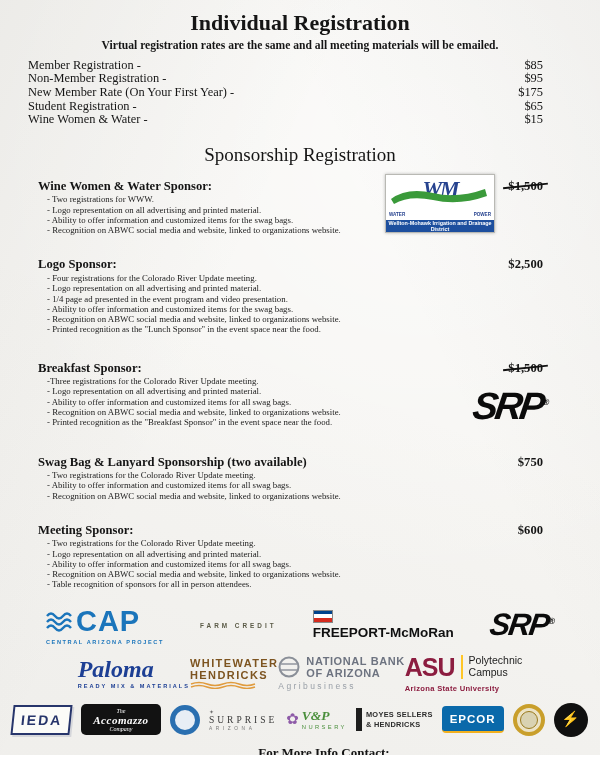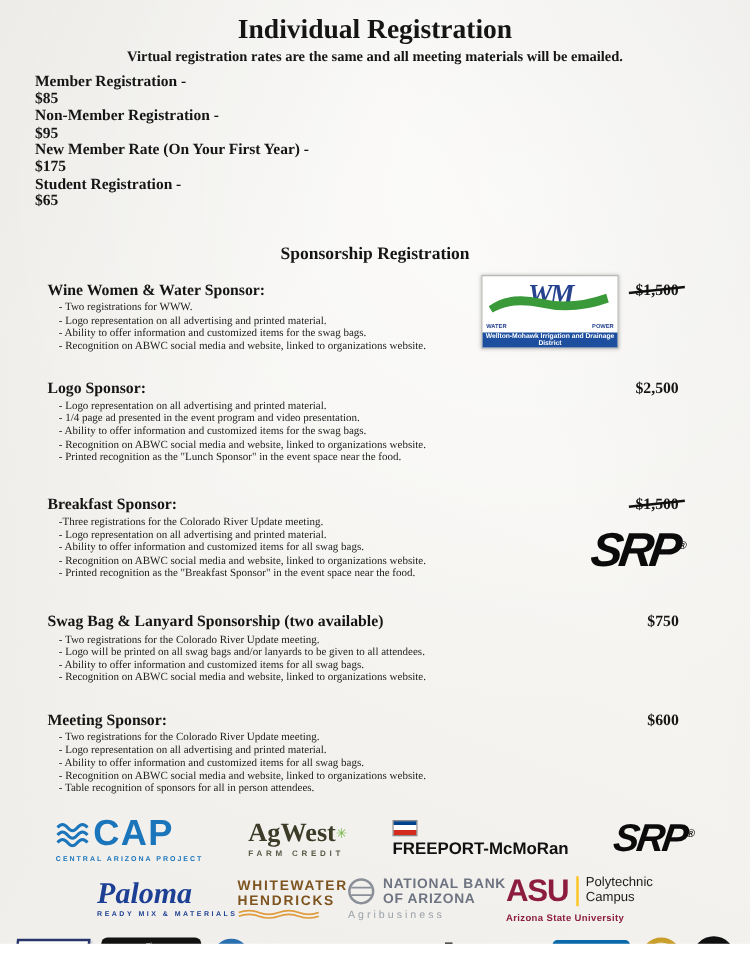--- a/index.html
+++ b/index.html
@@ -9,22 +9,22 @@
     background-color:#f6f5f2;
     background-image:
       linear-gradient(115deg, rgba(110,110,105,.07) 0%, rgba(255,255,255,0) 38%),
       linear-gradient(245deg, rgba(110,110,105,.06) 0%, rgba(255,255,255,0) 35%),
       linear-gradient(20deg, rgba(130,130,125,.05) 8%, rgba(255,255,255,0) 52%),
       radial-gradient(circle at 70% 20%, rgba(255,255,255,.6), rgba(255,255,255,0) 60%);
   }
   .main-title{text-align:center;font-size:22px;font-weight:bold;margin:10px 0 3px;}
   .subtitle{text-align:center;font-size:11.6px;font-weight:600;margin:0;line-height:1.18;}
   .rates{margin:6px 57px 0 28px;}
-  .rate-row{display:flex;justify-content:space-between;font-weight:bold;font-size:12.4px;line-height:1.1;flex-direction:column;}
-  .sponsor-title{text-align:center;font-size:14px;font-weight:bold;margin:28px 0 0;}
+  .rate-row{display:flex;justify-content:space-between;font-weight:normal;font-size:12.4px;line-height:1.1;}
+  .sponsor-title{text-align:center;font-size:19px;font-weight:normal;margin:17px 0 0;}
   .sp{position:relative;margin:0 55px 0 38px;}
   .sp-www{margin-top:13px;}
   .sp-lunch{margin-top:22px;}
   .sp-breakfast{margin-top:26px;}
   .sp-swag{margin-top:27px;}
   .sp-meeting{margin-top:22px;}
   .sp-head{font-weight:bold;font-size:12.6px;line-height:1.15;}
   .bullets{margin:1px 0 0 9px;font-size:8.8px;line-height:1.17;color:#222;}
   .sp-www .bullets{max-width:330px;}
   .sp-breakfast .bullets{max-width:380px;}
@@ -113,20 +113,24 @@
       <span>$95</span>
     </div>
     <div class="rate-row">
       <span>New Member Rate (On Your First Year) -</span>
       <span>$175</span>
     </div>
     <div class="rate-row">
       <span>Student Registration -</span>
       <span>$65</span>
     </div>
+    <div class="rate-row">
+      <span>Wine Women &amp; Water -</span>
+      <span>$15</span>
+    </div>
   </div>
 
   <div class="sponsor-title">Sponsorship Registration</div>
 
   <section class="sp sp-www">
     <div class="sp-head">Wine Women &amp; Water Sponsor:</div>
     <div class="bullets">
       <div>- Two registrations for WWW.</div>
       <div>- Logo representation on all advertising and printed material.</div>
       <div>- Ability to offer information and customized items for the swag bags.</div>
@@ -140,20 +144,21 @@
       </svg>
       <div class="wm-water">WATER</div>
       <div class="wm-power">POWER</div>
       <div class="wm-bar">Wellton-Mohawk Irrigation and Drainage District</div>
     </div>
   </section>
 
   <section class="sp sp-lunch">
     <div class="sp-head">Logo Sponsor:</div>
     <div class="bullets">
+      <div>- Four registrations for the Colorado River Update meeting.</div>
       <div>- Logo representation on all advertising and printed material.</div>
       <div>- 1/4 page ad presented in the event program and video presentation.</div>
       <div>- Ability to offer information and customized items for the swag bags.</div>
       <div>- Recognition on ABWC social media and website, linked to organizations website.</div>
       <div>- Printed recognition as the "Lunch Sponsor" in the event space near the food.</div>
     </div>
     <div class="sp-price">$2,500</div>
   </section>
 
   <section class="sp sp-breakfast">
@@ -168,21 +173,20 @@
     <div class="sp-price struck">$1,500</div>
     <div class="srp-logo srp-breakfast">
       <span>SRP</span><span class="reg">®</span>
     </div>
   </section>
 
   <section class="sp sp-swag">
     <div class="sp-head">Swag Bag &amp; Lanyard Sponsorship (two available)</div>
     <div class="bullets">
       <div>- Two registrations for the Colorado River Update meeting.</div>
-      <div>- Logo will be printed on all swag bags and/or lanyards to be given to all attendees.</div>
       <div>- Ability to offer information and customized items for all swag bags.</div>
       <div>- Recognition on ABWC social media and website, linked to organizations website.</div>
     </div>
     <div class="sp-price">$750</div>
   </section>
 
   <section class="sp sp-meeting">
     <div class="sp-head">Meeting Sponsor:</div>
     <div class="bullets">
       <div>- Two registrations for the Colorado River Update meeting.</div>
@@ -200,24 +204,20 @@
         <svg width="26" height="22" viewBox="0 0 26 22">
           <path d="M1 6 Q5 1 9 6 T17 6 T25 6" fill="none" stroke="#1b75bb" stroke-width="2.4"></path>
           <path d="M1 12 Q5 7 9 12 T17 12 T25 12" fill="none" stroke="#1b75bb" stroke-width="2.4"></path>
           <path d="M1 18 Q5 13 9 18 T17 18 T25 18" fill="none" stroke="#1b75bb" stroke-width="2.4"></path>
         </svg>
         <span class="cap-acronym">CAP</span>
       </div>
       <div class="cap-caption">CENTRAL ARIZONA PROJECT</div>
     </div>
     <div class="lcol">
-      <div class="lrow">
-        <span class="agwest-name">AgWest</span>
-        <span class="agwest-leaf">✳</span>
-      </div>
       <div class="agwest-caption">FARM CREDIT</div>
     </div>
     <div class="lcol">
       <div class="freeport-flag">
         <span class="ff-b"></span>
           <span class="ff-w"></span>
           <span class="ff-r"></span>
       </div>
       <div class="freeport-name">FREEPORT-McMoRan</div>
     </div>

